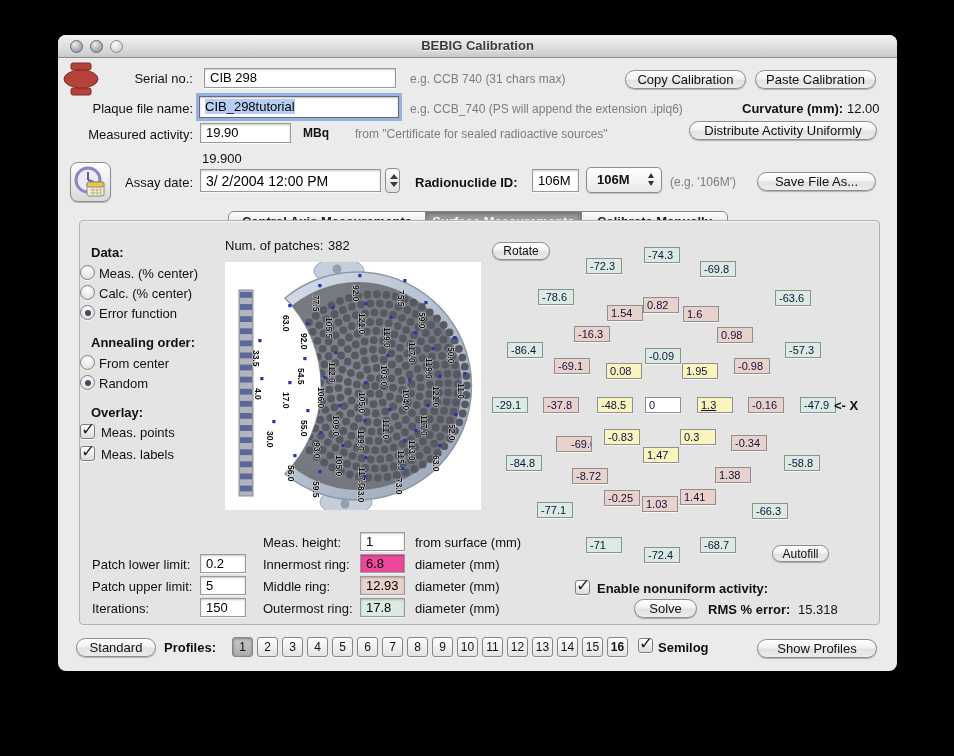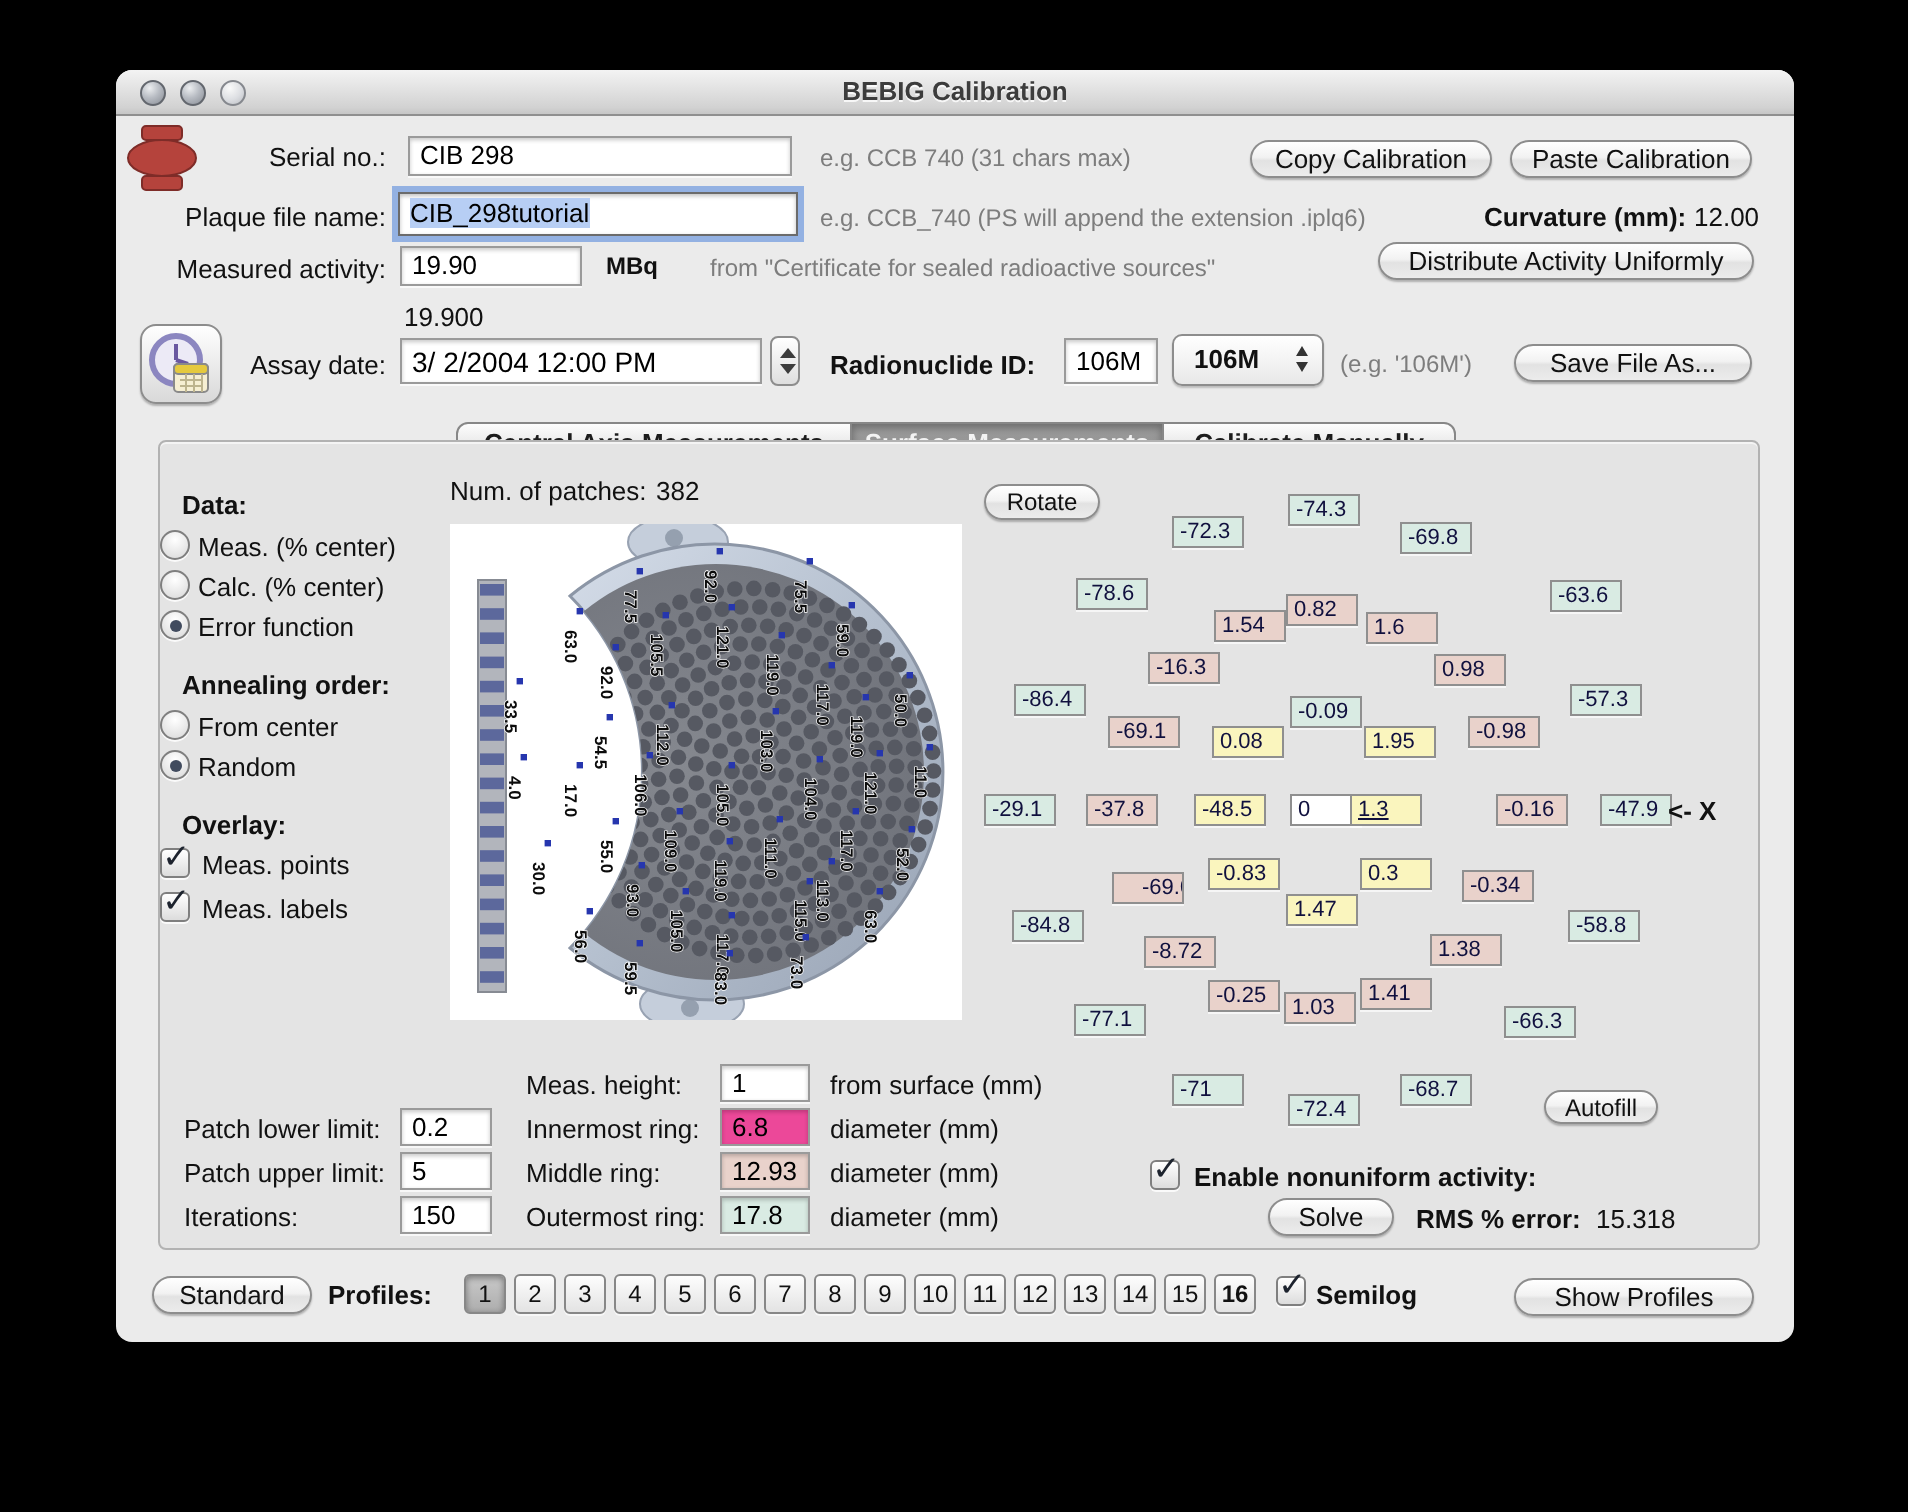--- a/index.html
+++ b/index.html
@@ -747,21 +747,21 @@
         <div class="vbox c-cyan" style="left: 587px; top: 313px;">-0.09</div>
         <div class="vbox c-cyan" style="left: 727px; top: 307px;">-57.3</div>
         <div class="vbox c-pink" style="left: 496px; top: 323px;">-69.1</div>
         <div class="vbox c-yellow" style="left: 548px; top: 328px;">0.08</div>
         <div class="vbox c-yellow" style="left: 624px; top: 328px;">1.95</div>
         <div class="vbox c-pink" style="left: 676px; top: 323px;">-0.98</div>
         <div class="vbox c-cyan" style="left: 434px; top: 362px;">-29.1</div>
         <div class="vbox c-pink" style="left: 485px; top: 362px;">-37.8</div>
         <div class="vbox c-yellow" style="left: 539px; top: 362px;">-48.5</div>
         <div class="vbox c-white" style="left: 587px; top: 362px;">0</div>
-        <div class="vbox c-yellow" style="left: 617px; top: 362px; text-decoration: underline;">1.3</div>
+        <div class="vbox c-yellow" style="left: 639px; top: 362px; text-decoration: underline;">1.3</div>
         <div class="vbox c-pink" style="left: 690px; top: 362px;">-0.16</div>
         <div class="vbox c-cyan" style="left: 742px; top: 362px;">-47.9</div>
         <div class="vbox c-pink" style="left: 498px; top: 401px; padding-left: 14px;">-69.0</div>
         <div class="vbox c-yellow" style="left: 546px; top: 394px;">-0.83</div>
         <div class="vbox c-yellow" style="left: 622px; top: 394px;">0.3</div>
         <div class="vbox c-pink" style="left: 673px; top: 400px;">-0.34</div>
         <div class="vbox c-cyan" style="left: 448px; top: 420px;">-84.8</div>
         <div class="vbox c-yellow" style="left: 585px; top: 412px;">1.47</div>
         <div class="vbox c-cyan" style="left: 726px; top: 420px;">-58.8</div>
         <div class="vbox c-pink" style="left: 514px; top: 433px;">-8.72</div>

